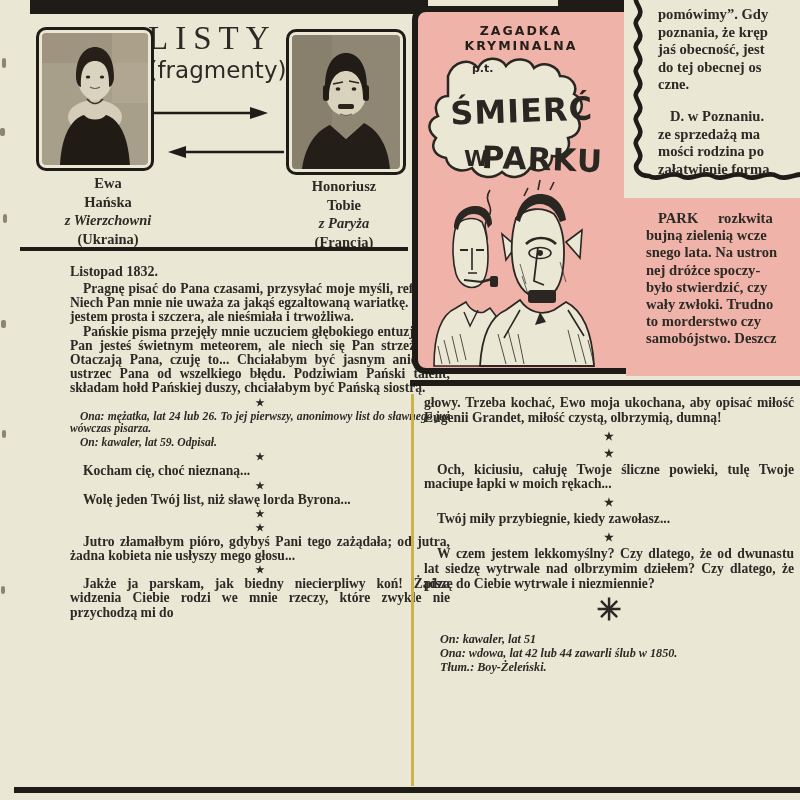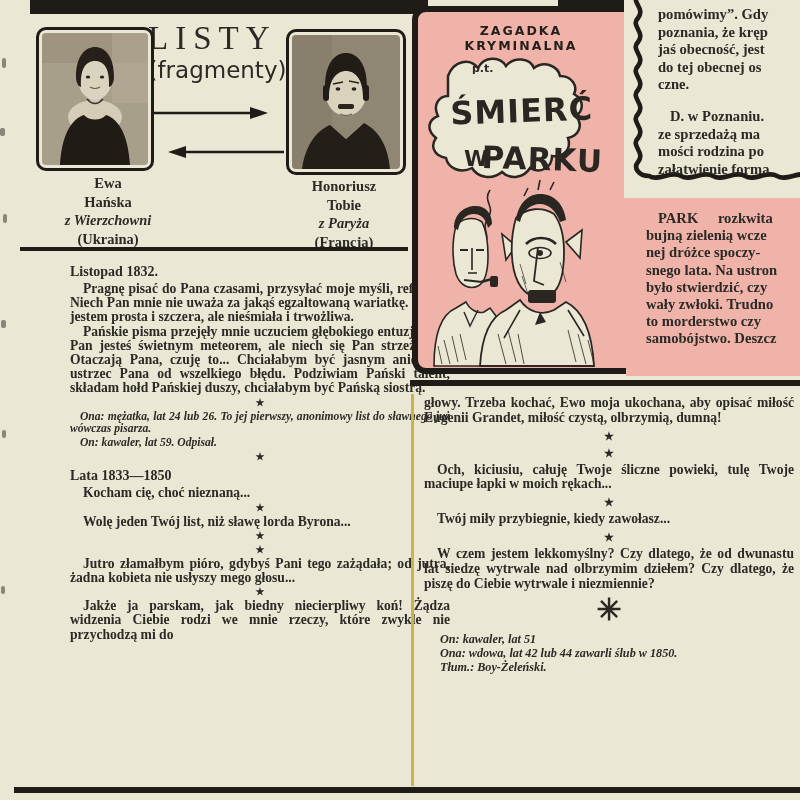--- a/index.html
+++ b/index.html
@@ -145,21 +145,20 @@
 <div class="abs ink head-rule"></div>
 
 <div class="abs left-col">
   <div class="heading">Listopad 1832.</div>
   <p class="para">Pragnę pisać do Pana czasami, przysyłać moje myśli, refleksje. Niech Pan mnie nie uważa za jakąś egzaltowaną wariatkę. Nie, ja jestem prosta i szczera, ale nieśmiała i trwożliwa.</p>
   <p class="para">Pańskie pisma przejęły mnie uczuciem głębokiego entuzjazmu; Pan jesteś świetnym meteorem, ale niech się Pan strzeże raf! Otaczają Pana, czuję to... Chciałabym być jasnym aniołem i ustrzec Pana od wszelkiego błędu. Podziwiam Pański talent, składam hołd Pańskiej duszy, chciałabym być Pańską siostrą.</p>
   <div class="star">★</div>
   <p class="note">Ona: mężatka, lat 24 lub 26. To jej pierwszy, anonimowy list do sławnego już wówczas pisarza.</p>
   <p class="note">On: kawaler, lat 59. Odpisał.</p>
   <div class="star">★</div>
-  <div class="heading">Lata 1833—1850</div>
   <p class="para">Kocham cię, choć nieznaną...</p>
   <div class="star">★</div>
   <p class="para">Wolę jeden Twój list, niż sławę lorda Byrona...</p>
   <div class="star">★</div>
   <div class="star">★</div>
   <p class="para">Jutro złamałbym pióro, gdybyś Pani tego zażądała; od jutra, żadna kobieta nie usłyszy mego głosu...</p>
   <div class="star">★</div>
   <p class="para">Jakże ja parskam, jak biedny niecierpliwy koń! Żądza widzenia Ciebie rodzi we mnie rzeczy, które zwykle nie przychodzą mi do</p>
 </div>
 
@@ -234,22 +233,22 @@
   <div class="wavy-line wavy-gap">D. w Poznaniu.</div>
   <div class="wavy-line">ze sprzedażą ma</div>
   <div class="wavy-line">mości rodzina po</div>
   <div class="wavy-line">załatwienie forma</div>
 </div>
 
 <div class="abs park-rect"></div>
 <div class="abs park-text">
   <div class="park-line park-lead">PARK rozkwita</div>
   <div class="park-line">bujną zielenią wcze</div>
+  <div class="park-line">snego lata. Na ustron</div>
   <div class="park-line">nej dróżce spoczy-</div>
-  <div class="park-line">snego lata. Na ustron</div>
   <div class="park-line">było stwierdzić, czy</div>
   <div class="park-line">wały zwłoki. Trudno</div>
   <div class="park-line">to morderstwo czy</div>
   <div class="park-line">samobójstwo. Deszcz</div>
 </div>
 
 <div class="abs ink mid-sep"></div>
 <div class="abs gold-line"></div>
 <div class="abs bottom-col">
   <p class="para noindent">głowy. Trzeba kochać, Ewo moja ukochana, aby opisać miłość Eugenii Grandet, miłość czystą, olbrzymią, dumną!</p>

